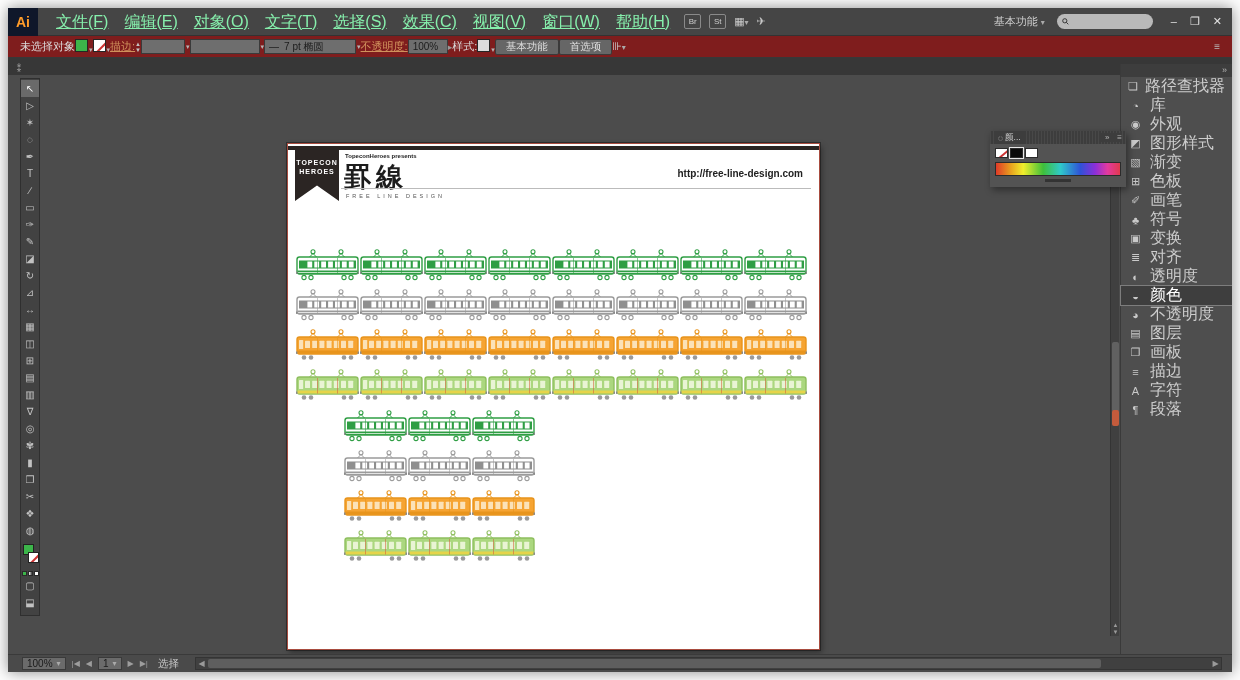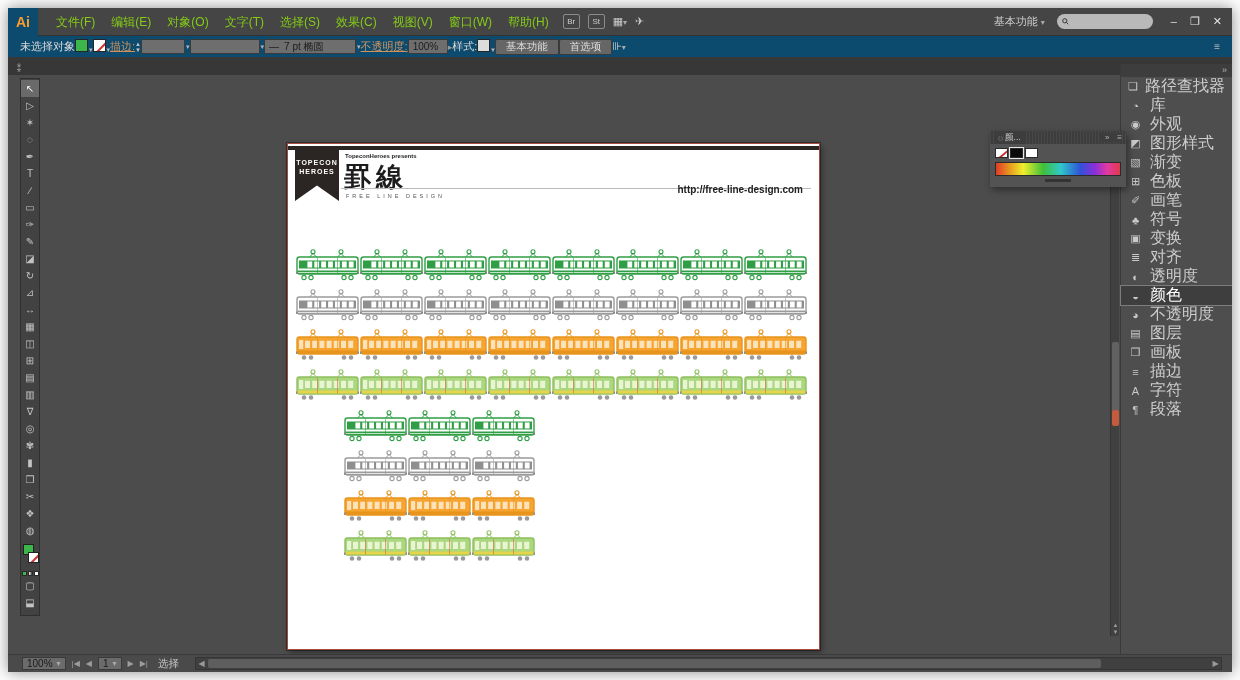--- a/index.html
+++ b/index.html
@@ -4,39 +4,39 @@
 <style>
   * { margin:0; padding:0; box-sizing:border-box; }
   html,body { width:1240px; height:680px; background:#fdfdfd; overflow:hidden;
               font-family:"Liberation Sans", sans-serif; }
   .app { position:absolute; left:8px; top:8px; width:1224px; height:664px;
          background:#4c4c4c; box-shadow:0 0 14px rgba(0,0,0,.45); overflow:hidden; }
 
   
   .titlebar { position:absolute; left:0; top:0; width:100%; height:28px;
               background:#454545; border-bottom:1px solid #333; display:flex; align-items:center; }
-  .ai-logo { width:30px; height:28px; background:#0c4a6e; color:#ff9c2a; font-weight:bold;
+  .ai-logo { width:30px; height:28px; background:#0f172a; color:#ff9c2a; font-weight:bold;
              font-size:14px; display:flex; align-items:center; justify-content:center; }
   .menus { display:flex; margin-left:10px; }
-  .menu-item { color:#84cc16; font-size:12px; padding:0 8px; line-height:28px; cursor:default; }
+  .menu-item { color:#86efac; font-size:16px; padding:0 8px; line-height:28px; cursor:default;text-decoration:underline; }
   .tb-icons { display:flex; align-items:center; margin-left:6px; gap:8px; }
   .mini-app { width:17px; height:15px; border:1px solid #8a8a8a; color:#cfcfcf; font-size:8px;
               display:flex; align-items:center; justify-content:center; border-radius:2px; }
   .tb-glyph { color:#c9c9c9; font-size:11px; }
   .titlebar-right { margin-left:auto; display:flex; align-items:center; gap:12px; padding-right:10px; }
   .workspace { color:#cccccc; font-size:11px; }
   .caret { color:#aaa; font-size:8px; }
   .searchbox { width:96px; height:15px; background:#b9b9b9; border-radius:8px;
                display:flex; align-items:center; padding:0 5px; gap:4px; }
   .searchbox input { border:none; outline:none; background:transparent; width:75px;
                      font-size:10px; color:#222; font-family:"Liberation Sans",sans-serif; }
   .winbtns { display:flex; gap:13px; color:#e2e2e2; font-size:11px; margin-left:6px; }
 
   
-  .controlbar { position:absolute; left:0; top:28px; width:100%; height:22px; background:#0c4a6e;
+  .controlbar { position:absolute; left:0; top:28px; width:100%; height:22px; background:#7f1d1d;
                 border-bottom:1px solid #383838; display:flex; align-items:center; gap:0;
                 padding:0 12px; font-size:11px; color:#dcdcdc; }
   .swatch { width:13px; height:13px; border:1px solid #262626; display:inline-block; }
   .swatch.none { background:#fff; position:relative; overflow:hidden; }
   .swatch.none::after { content:""; position:absolute; left:-2px; top:5px; width:22px; height:2px;
                         background:#cc3333; transform:rotate(-45deg); }
   .drop { color:#b5b5b5; font-size:7px; margin-left:1px; }
   .link-label { color:#d0925c; text-decoration:underline; }
   .ctl-box { background:#6e6e6e; border:1px solid #3a3a3a; color:#1c1c1c; font-size:10px;
              height:15px; display:inline-flex; align-items:center; padding:0 4px; }
@@ -79,21 +79,21 @@
   .ab-topbar { position:absolute; left:0; top:2px; width:100%; height:4px; background:#2b2523; }
   .ab-ribbon { position:absolute; left:7px; top:2px; width:44px; height:55px; background:#2b2523;
                clip-path:polygon(0 0,100% 0,100% 100%,50% 72%,0 100%);
                display:flex; flex-direction:column; align-items:center; padding-top:12px; }
   .ab-ribbon div { color:#fff; font-size:7px; font-weight:bold; letter-spacing:1px; line-height:9px; }
   .ab-presents { position:absolute; left:57px; top:9px; font-size:6px; font-weight:bold; color:#222; }
   .ab-title { position:absolute; left:56px; top:15px; font-size:27px; font-weight:bold; color:#1d1d1d;
               letter-spacing:5px; font-family:"Liberation Serif", serif; }
   .ab-subtitle { position:absolute; left:58px; top:49px; font-size:5.5px; letter-spacing:3px; color:#555; }
   .ab-rule { position:absolute; left:53px; top:44px; right:8px; border-top:1px solid #bbb; }
-  .ab-url { position:absolute; right:16px; top:40px; font-size:10px; font-weight:bold; color:#222; }
+  .ab-url { position:absolute; right:16px; top:24px; font-size:10px; font-weight:bold; color:#222; }
   .train-row { position:absolute; display:flex; gap:1px; height:36px; }
   .train-row svg { display:block; }
 
   
   .colorpanel { position:absolute; left:982px; top:56px; width:136px; z-index:8;
                 box-shadow:2px 3px 7px rgba(0,0,0,.4); }
   .cp-header { height:13px; background:#3d3d3d; display:flex; align-items:center; padding:0 4px;
                background-image:repeating-linear-gradient(90deg,#484848 0 1px,#3d3d3d 1px 3px); }
   .cp-tab { color:#cfcfcf; font-size:8.5px; background:#3d3d3d; padding:0 4px; height:13px;
             display:flex; align-items:center; gap:2px; }

